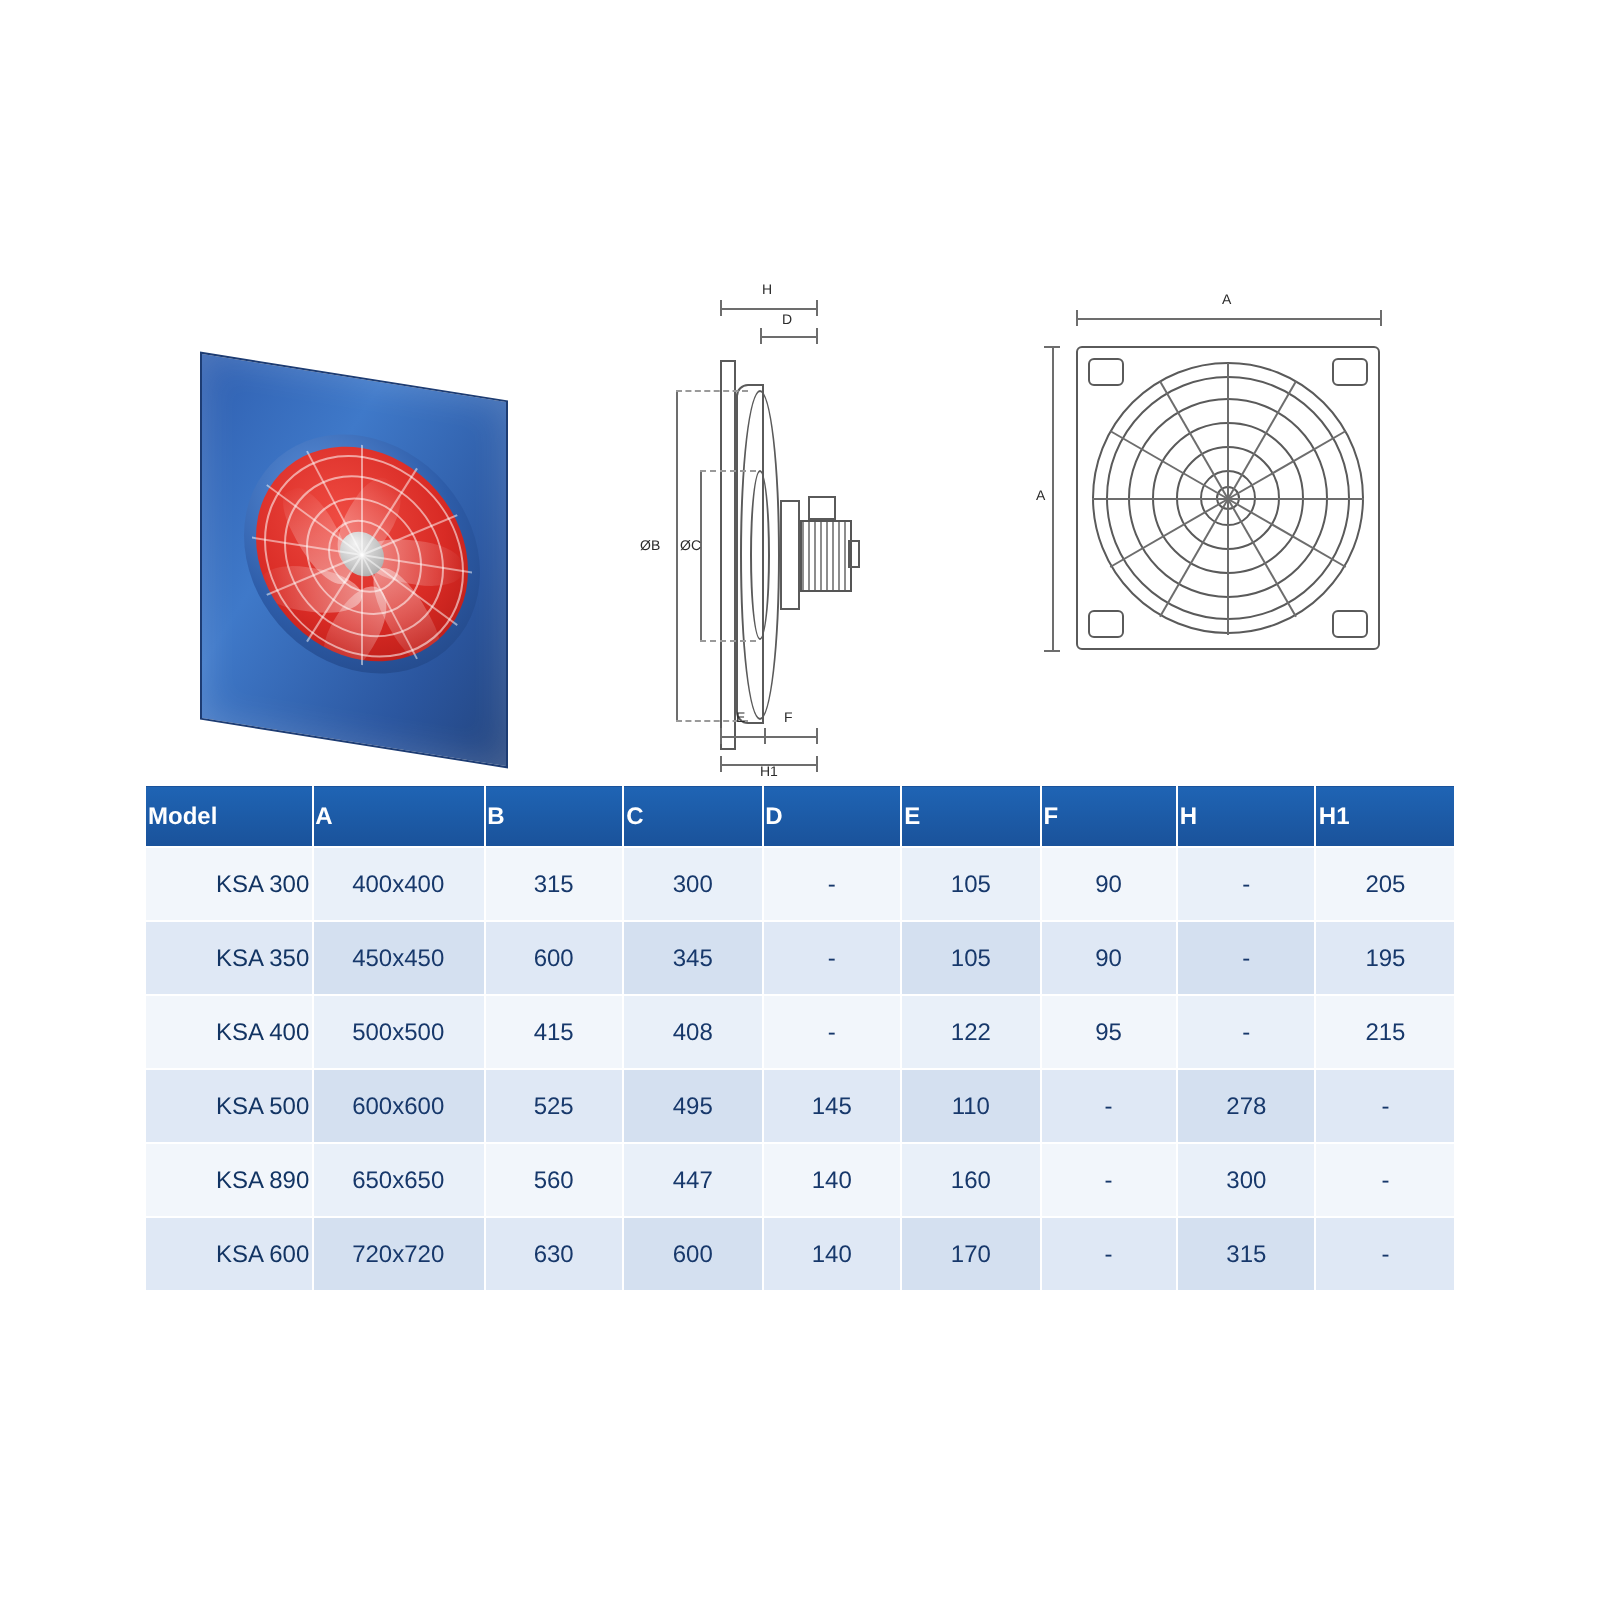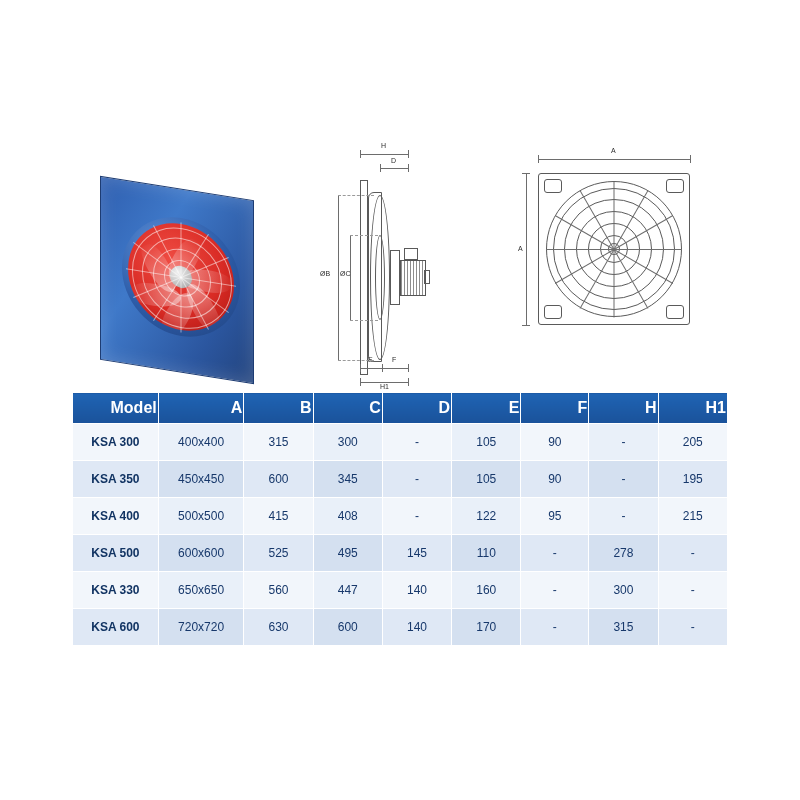--- a/index.html
+++ b/index.html
@@ -152,35 +152,36 @@
   table.spec {
     border-collapse: collapse;
     width: 656px;
     font-size: 12px;
     color: #15325e;
   }
   table.spec thead th {
     background: linear-gradient(180deg,#1f64b4 0%, #1a529a 100%);
     color: #ffffff;
     font-weight: bold;
-    font-size: 16px;
+    font-size: 12px;
     height: 28px;
     border: 1px solid #ffffff;
-    text-align: right;
+    text-align: left;
   }
   table.spec tbody td {
     height: 34px;
     text-align: center;
     border: 1px solid #ffffff;
     font-size: 12px;
     color: #17386b;
   }
   table.spec tbody tr td:first-child {
-    font-weight: bold;
+    font-weight: normal;
     color: #123463;
+    text-align: right;
   }
   table.spec tbody tr:nth-child(odd) td { background: #f2f6fb; }
   table.spec tbody tr:nth-child(even) td { background: #dfe8f5; }
   table.spec tbody tr:nth-child(odd) td:nth-child(2n) { background: #e9f0f9; }
   table.spec tbody tr:nth-child(even) td:nth-child(2n) { background: #d4e0f0; }
 
   .col-model { width: 92px; }
   .col-a { width: 92px; }
   .col-std { width: 78px; }
 </style>
@@ -368,21 +369,21 @@
           <td>600x600</td>
           <td>525</td>
           <td>495</td>
           <td>145</td>
           <td>110</td>
           <td>-</td>
           <td>278</td>
           <td>-</td>
         </tr>
         <tr>
-          <td>KSA 330</td>
+          <td>KSA 890</td>
           <td>650x650</td>
           <td>560</td>
           <td>447</td>
           <td>140</td>
           <td>160</td>
           <td>-</td>
           <td>300</td>
           <td>-</td>
         </tr>
         <tr>

